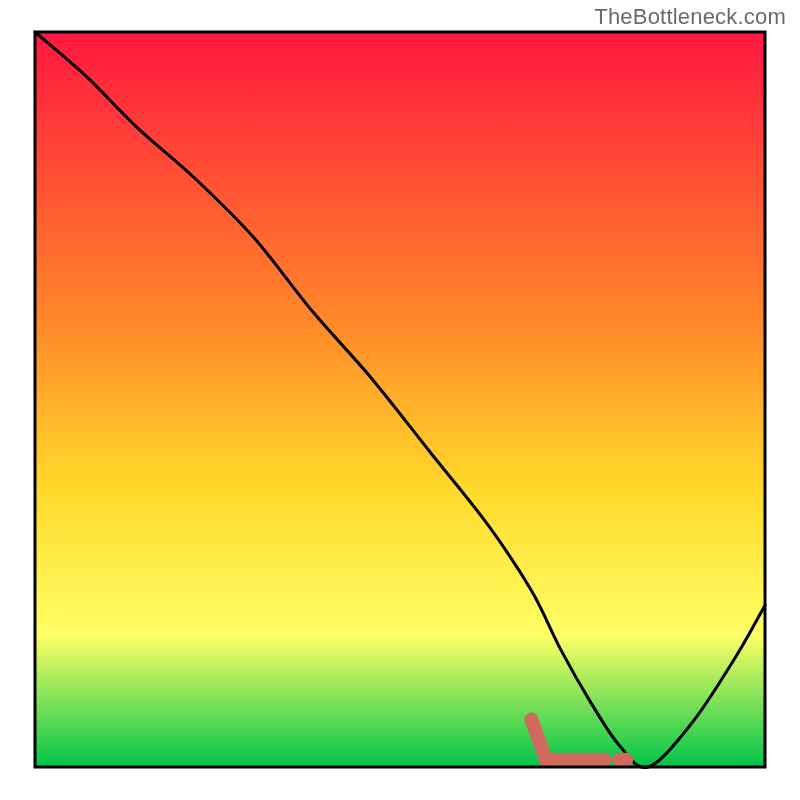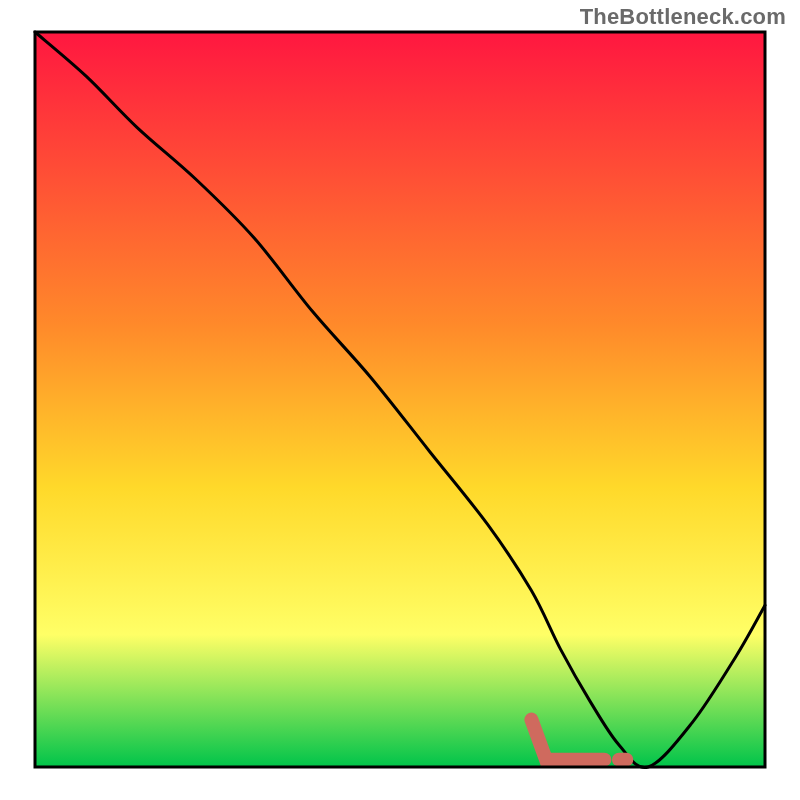--- a/index.html
+++ b/index.html
@@ -13,21 +13,21 @@
   .wrap {
     position: relative;
     width: 800px;
     height: 800px;
   }
   .attribution {
     position: absolute;
     top: 4px;
     right: 14px;
     font-size: 22px;
-    font-weight: 700;
+    font-weight: 400;
     color: #6a6a6a;
     letter-spacing: 0.2px;
   }
   svg.chart {
     position: absolute;
     left: 0;
     top: 0;
   }
 </style>
 </head>

